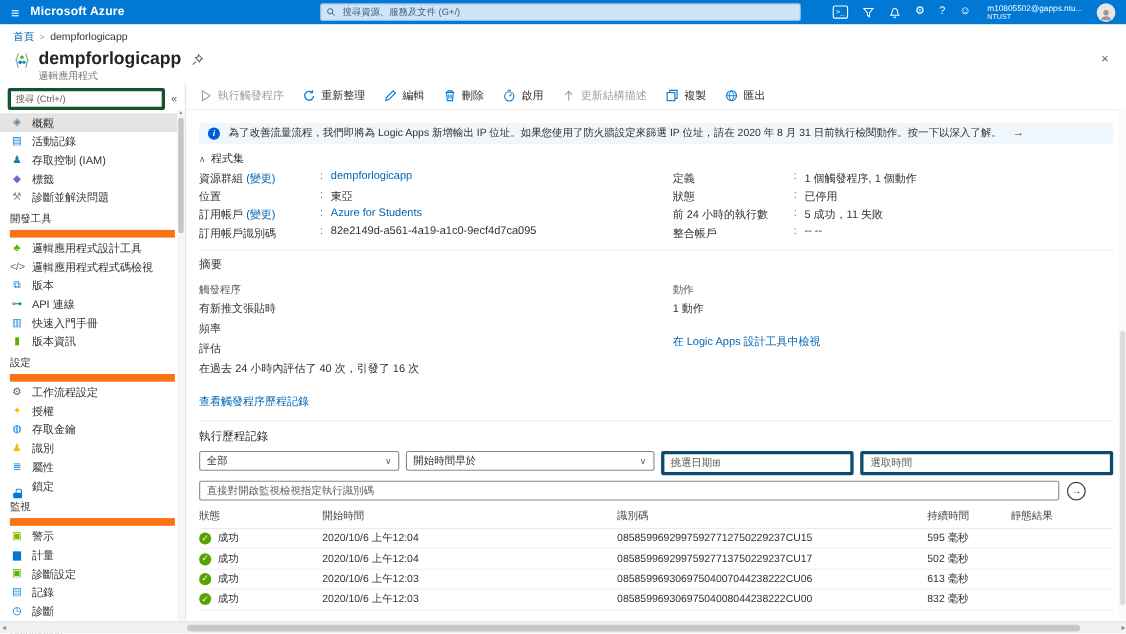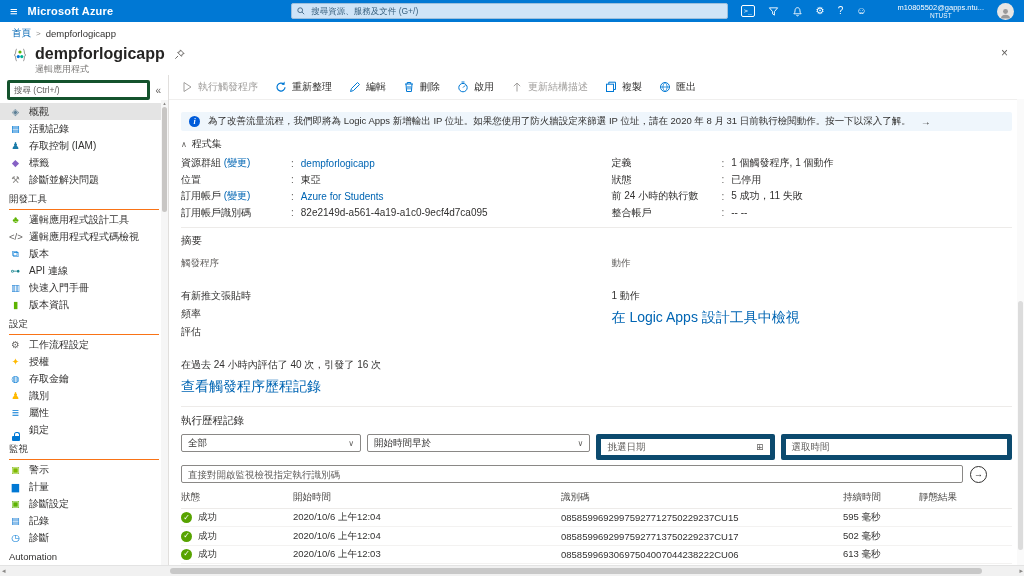--- a/index.html
+++ b/index.html
@@ -13,21 +13,21 @@
            display:flex;align-items:center;padding:0 5px;gap:4px}
   .tsearch svg{width:8px;height:8px;flex-shrink:0}
   .tsearch input{border:none;background:transparent;font-size:8.5px;width:100%;outline:none;color:#1b3a57;
                  font-family:inherit}
   .tsearch input::placeholder{color:#39617f}
   .topicons{margin-left:auto;display:flex;align-items:center;gap:13px}
   .shellbox{border:1px solid #fff;border-radius:2px;font-size:6.5px;padding:0 2px;height:10px;display:flex;
             align-items:center;font-family:"DejaVu Sans Mono",monospace;cursor:pointer}
   .tico{font-size:10px;display:flex;align-items:center;cursor:pointer;line-height:1}
   .tico svg{width:11px;height:11px}
-  .account{text-align:center;line-height:1.2;margin-left:18px;cursor:pointer}
+  .account{text-align:left;line-height:1.2;margin-left:2px;cursor:pointer}
   .email{font-size:7.5px;white-space:nowrap}
   .tenant{font-size:6.5px;opacity:.95}
   .avatar{width:17px;height:17px;border-radius:50%;background:#e8e6e4;overflow:hidden;display:flex;
           align-items:flex-end;justify-content:center;cursor:pointer;flex-shrink:0}
   .avatar svg{width:13px;height:13px}
   
   .breadcrumb{height:16px;display:flex;align-items:center;gap:5px;padding:3px 12px 0;font-size:9.5px}
   .bc-link{color:#0065b3;cursor:pointer}
   .bc-sep{color:#8a8886;font-size:8px}
   .pagehead{display:flex;align-items:flex-start;padding:4px 12px 0;height:30px;position:relative}
@@ -46,21 +46,21 @@
   .sb-search{display:flex;align-items:center;padding:5px 7px 3px;gap:5px}
   .sb-search input{flex:1;height:14px;border:3px solid #14532d;border-radius:2px;font-size:8.5px;padding:0 4px;
                    outline:none;font-family:inherit}
   .sb-search input::placeholder{color:#605e5c}
   .collapse{color:#605e5c;font-size:10px;cursor:pointer}
   .nav-item{display:flex;align-items:center;height:17px;padding:0 9px;gap:7px;font-size:10px;cursor:pointer}
   .nav-item.selected{background:#e4e4e4}
   .nav-icon{width:13px;text-align:center;font-size:9.5px;line-height:13px;flex-shrink:0;position:relative}
   .nav-label{white-space:nowrap;overflow:hidden}
   .nav-section{padding:5px 9px 1px}
-  .nav-section-label{font-size:9.5px;color:#323130;padding-bottom:3px;border-bottom:1px solid #f97316}
+  .nav-section-label{font-size:9.5px;color:#323130;padding-bottom:3px;border-bottom:7px solid #f97316}
   .icon-locks::after{content:"";position:absolute;left:2.5px;top:6px;width:8px;height:5.5px;background:#0078d4;border-radius:1px}
   .icon-locks::before{content:"";position:absolute;left:4.5px;top:2px;width:4px;height:5px;border:1.3px solid #0078d4;
                       border-bottom:none;border-radius:2.5px 2.5px 0 0}
   .sb-scroll{position:absolute;top:25px;bottom:12px;right:0;width:7px;background:#f6f6f6;display:flex;
              flex-direction:column;align-items:center;font-size:5px;color:#8a8886}
   .sthumb{width:5px;height:105px;background:#c8c6c4;border-radius:3px;margin-top:1px}
   
   .content{flex:1;position:relative;overflow:hidden;background:#fff}
   .cmdbar{display:flex;align-items:center;gap:17px;height:24px;padding:0 12px;border-bottom:1px solid #f0efee}
   .tb-item{display:flex;align-items:center;gap:5px;font-size:10px;color:#323130;cursor:pointer;white-space:nowrap}
@@ -74,42 +74,42 @@
   .info{width:11px;height:11px;border-radius:50%;background:#015cda;color:#fff;font-size:8px;font-weight:bold;
         display:flex;align-items:center;justify-content:center;font-family:"Liberation Serif",serif;
         font-style:italic;flex-shrink:0}
   .btext{white-space:nowrap;overflow:hidden}
   .barrow{margin-left:2px;font-size:10px}
   .ess{margin-top:6px}
   .ess-head{display:flex;align-items:center;gap:5px;font-size:10px;color:#323130;cursor:pointer}
   .chu{font-size:8px;color:#605e5c}
   .ess-grid{display:grid;grid-template-columns:1fr 1fr;column-gap:30px;margin-top:4px;padding-bottom:6px;
             border-bottom:1px solid #edebe9}
-  .ess-row{display:flex;align-items:center;height:16.5px;font-size:10px}
+  .ess-row{display:flex;align-items:flex-start;height:16.5px;font-size:10px}
   .ess-label{width:110px;flex-shrink:0;color:#323130;white-space:nowrap}
   .ess-change{color:#0065b3;cursor:pointer}
   .ess-colon{color:#605e5c;margin-right:7px}
   .ess-value{color:#323130;white-space:nowrap}
   .ess-value.link{color:#0065b3;cursor:pointer}
   .summary{margin-top:6px}
   .sum-title{font-size:10.5px}
   .sum-grid{display:grid;grid-template-columns:1fr 1fr;column-gap:30px;margin-top:9px}
   .sum-sec{font-size:9.5px;color:#605e5c}
   .sum-name{font-weight:bold;font-size:10px;margin-top:10px}
-  .sum-line{font-size:10px;margin-top:19px;color:#323130}
+  .sum-line{font-size:10px;margin-top:4px;color:#323130}
   .sum-sec2{font-size:10px;margin-top:4px}
-  .sum-link{font-size:14px;color:#0065b3;margin-top:6px;cursor:pointer}
+  .sum-link{font-size:10px;color:#0065b3;margin-top:16px;cursor:pointer}
   .runhist{margin-top:10px;border-top:1px solid #edebe9;padding-top:7px}
   .rh-title{font-size:10.5px}
   .filters{display:flex;gap:6px;margin-top:6px}
   .dd{height:16px;border:1px solid #8a8886;border-radius:2px;display:flex;align-items:center;
       justify-content:space-between;padding:0 6px;font-size:9.5px;color:#323130;cursor:pointer;background:#fff}
   .chev{color:#605e5c;font-size:8px;margin-left:6px}
-  .inputbox{height:16px;border:5px solid #0c4a6e;border-radius:2px;display:flex;align-items:center;
-            justify-content:space-between;padding:0 6px;font-size:9.5px;color:#605e5c;cursor:text}
+  .inputbox{height:16px;border:3px solid #0c4a6e;border-radius:2px;display:flex;align-items:center;
+            padding:0 6px;font-size:9.5px;color:#605e5c;cursor:text}
   .cal{color:#605e5c;font-size:9px}
   .searchrow{display:flex;align-items:center;margin-top:5px;gap:7px}
   .runsearch{width:768px;height:16px;border:1px solid #8a8886;border-radius:2px;font-size:9.5px;padding:0 6px;
              outline:none;color:#323130;font-family:inherit}
   .runsearch::placeholder{color:#605e5c}
   .gobtn{width:15px;height:15px;border:1px solid #323130;border-radius:50%;display:flex;align-items:center;
          justify-content:center;font-size:9px;cursor:pointer;flex-shrink:0}
   .rtable{margin-top:8px}
   .rgrid{display:grid;grid-template-columns:112px 268px 282px 76px 1fr;align-items:center}
   .rhead{font-size:9.5px;color:#484644;padding-bottom:4px;border-bottom:1px solid #edebe9}

